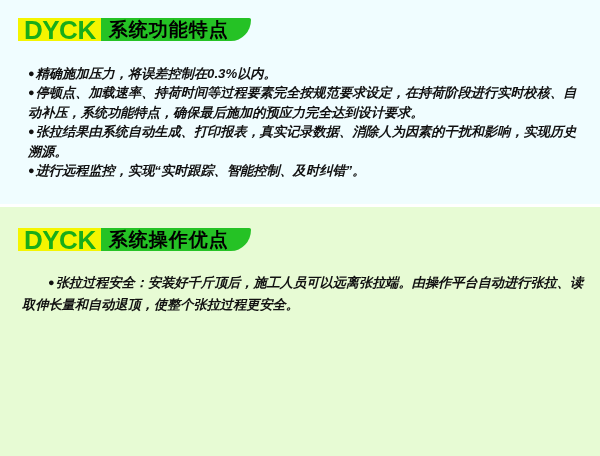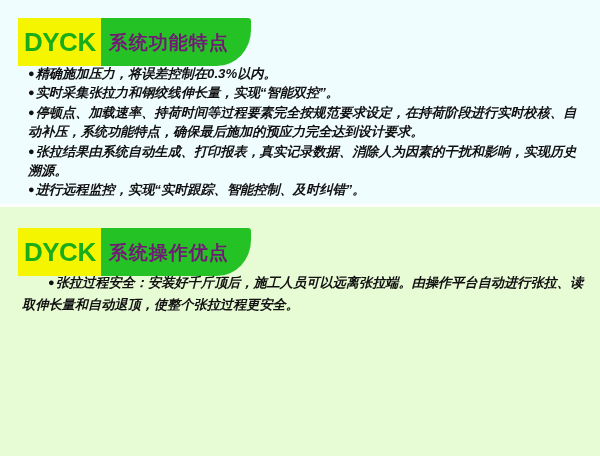--- a/index.html
+++ b/index.html
@@ -35,21 +35,21 @@
   .panel-advantages {
     top: 207px;
     height: 249px;
     background: #e7fbd4;
   }
 
   
   .banner {
     position: absolute;
     left: 18px;
-    height: 48px;
+    height: 23px;
     display: flex;
     align-items: stretch;
   }
   .banner-features { top: 18px; }
   .banner-advantages { top: 228px; }
 
   .banner-logo {
     background: #f5f500;
     display: flex;
     align-items: center;
@@ -65,21 +65,21 @@
   }
   .banner-title {
     background: #25c225;
     display: flex;
     align-items: center;
     padding: 0 22px 0 8px;
     border-bottom-right-radius: 34px 36px;
     border-top-right-radius: 3px;
   }
   .banner-title-text {
-    color: #701a75;
+    color: #000000;
     font-weight: bold;
     font-size: 19px;
     letter-spacing: 1px;
     line-height: 1;
     white-space: nowrap;
   }
 
   
   .text-block {
     position: absolute;
@@ -131,21 +131,20 @@
     <div class="banner-logo">
       <span class="banner-logo-text">DYCK</span>
     </div>
     <div class="banner-title">
       <span class="banner-title-text">系统功能特点</span>
     </div>
   </div>
 
   <div class="text-block features-body">
     <p class="para"><span class="bullet">●</span><span>精确施加压力，将误差控制在0.3%以内。</span></p>
-    <p class="para"><span class="bullet">●</span><span>实时采集张拉力和钢绞线伸长量，实现“智能双控”。</span></p>
     <p class="para"><span class="bullet">●</span><span>停顿点、加载速率、持荷时间等过程要素完全按规范要求设定，在持荷阶段进行实时校核、自动补压，系统功能特点，确保最后施加的预应力完全达到设计要求。</span></p>
     <p class="para"><span class="bullet">●</span><span>张拉结果由系统自动生成、打印报表，真实记录数据、消除人为因素的干扰和影响，实现历史溯源。</span></p>
     <p class="para"><span class="bullet">●</span><span>进行远程监控，实现“实时跟踪、智能控制、及时纠错”。</span></p>
   </div>
 
   <div class="panel panel-advantages"></div>
 
   <div class="banner banner-advantages">
     <div class="banner-logo">
       <span class="banner-logo-text">DYCK</span>

